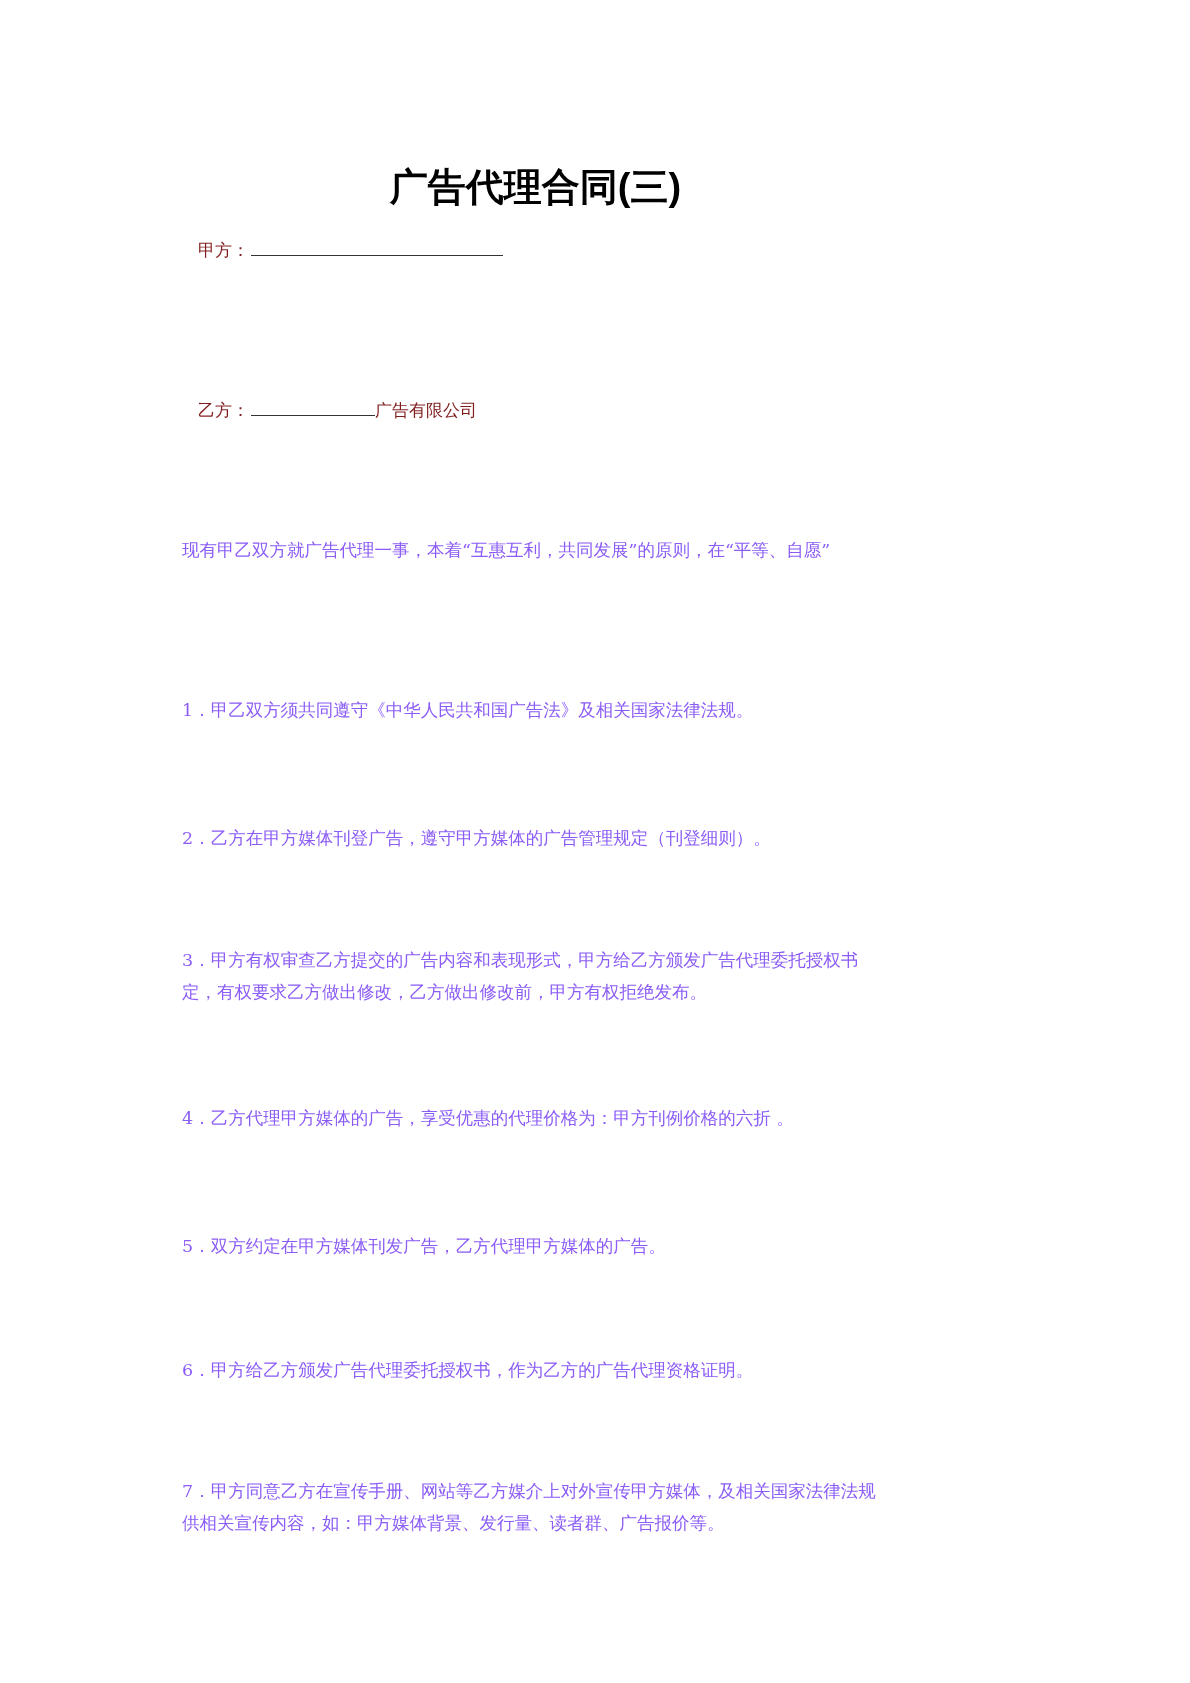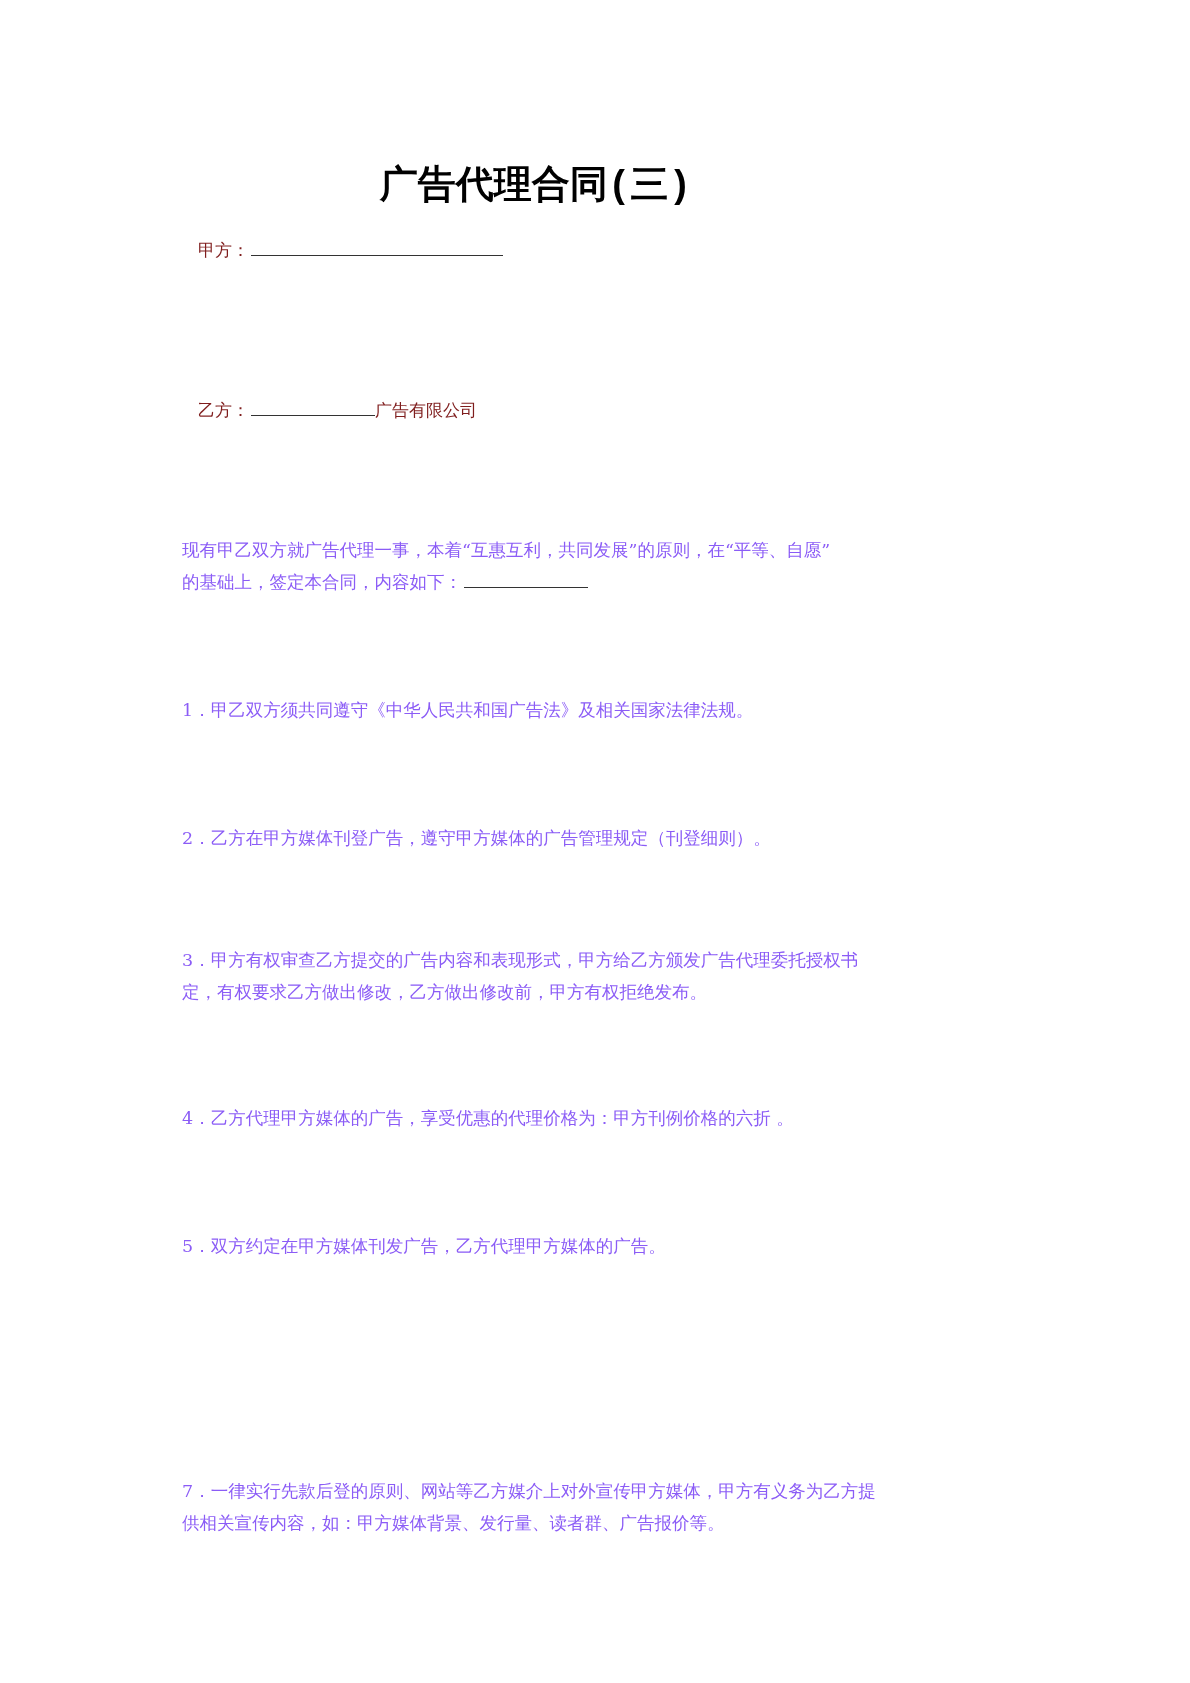--- a/index.html
+++ b/index.html
@@ -20,21 +20,21 @@
       left: 0; top: 0;
       width: 1190px; height: 1683px;
       background: #ffffff;
     }
     .title {
       position: absolute;
       left: 0;
       width: 1071px;
       top: 162px;
       text-align: center;
-      font-family: Liberation Mono, monospace;
+      font-family: Liberation Sans, sans-serif;
       font-weight: bold;
       font-size: 38px;
       line-height: 50px;
       color: #000;
       letter-spacing: 0px;
     }
     .line {
       position: absolute;
       left: 198px;
       font-size: 17px;
@@ -73,21 +73,20 @@
   <div class="line" style="top:238px;">
     <span>甲方：</span><span class="blank" style="width:252px;"></span>
   </div>
 
   <div class="line" style="top:350px;margin-top:48px;">
     <span>乙方：</span><span class="blank" style="width:124px;"></span><span>广告有限公司</span>
   </div>
 
   <div class="para" style="top:534px;">
     <span class="row">现有甲乙双方就广告代理一事，本着“互惠互利，共同发展”的原则，在“平等、自愿”</span>
-    <span class="row"><span>的基础上，签定本合同，内容如下：</span><span class="blank" style="width:124px;"></span></span>
   </div>
 
   <div class="para" style="top:694px;">
     <span class="row"><span>1．</span><span>甲乙双方须共同遵守《中华人民共和国广告法》及相关国家法律法规。</span></span>
   </div>
 
   <div class="para" style="top:822px;">
     <span class="row"><span>2．</span><span>乙方在甲方媒体刊登广告，遵守甲方媒体的广告管理规定（刊登细则）。</span></span>
   </div>
 
@@ -97,19 +96,22 @@
   </div>
 
   <div class="para" style="top:1102px;">
     <span class="row"><span>4．</span><span>乙方代理甲方媒体的广告，享受优惠的代理价格为：甲方刊例价格的六折 。</span></span>
   </div>
 
   <div class="para" style="top:1230px;">
     <span class="row"><span>5．</span><span>双方约定在甲方媒体刊发广告，乙方代理甲方媒体的广告。</span></span>
   </div>
 
+  <div class="para" style="top:1354px;">
+    <span class="row"><span>6．</span><span>甲方给乙方颁发广告代理委托授权书，作为乙方的广告代理资格证明。</span></span>
+  </div>
 
   <div class="para" style="top:1475px;">
-    <span class="row"><span>7．</span><span>一律实行先款后登的原则、网站等乙方媒介上对外宣传甲方媒体，甲方有义务为乙方提</span></span>
+    <span class="row"><span>7．</span><span>甲方同意乙方在宣传手册、网站等乙方媒介上对外宣传甲方媒体，及相关国家法律法规</span></span>
     <span class="row">供相关宣传内容，如：甲方媒体背景、发行量、读者群、广告报价等。</span>
   </div>
 
 </div>
 
 </body></html>

